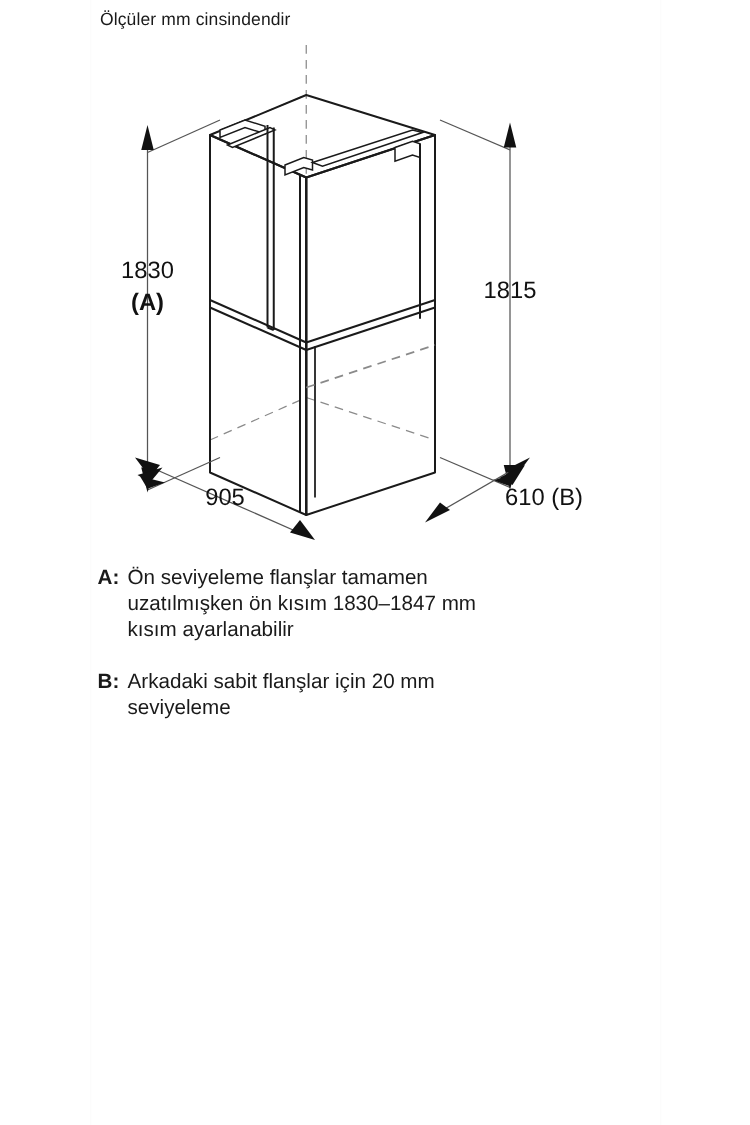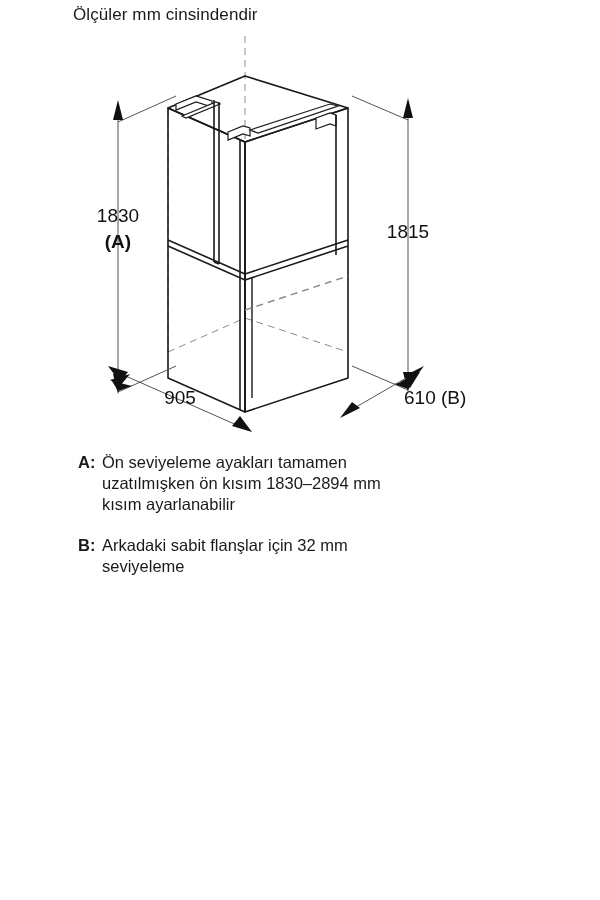--- a/index.html
+++ b/index.html
@@ -28,23 +28,23 @@
     top: 0;
     width: 1px;
     height: 900px;
     background: #fcfcfc;
   }
   .guide.left  { left: 72px; }
   .guide.right { left: 528px; }
 
   #title {
     position: absolute;
-    left: 73px;
+    left: 80px;
     top: 4px;
-    font-size: 17px;
+    font-size: 14px;
     line-height: 22px;
     letter-spacing: 0.1px;
     white-space: nowrap;
   }
 
   #drawing {
     position: absolute;
     left: 0;
     top: 0;
     width: 600px;
@@ -185,29 +185,29 @@
       <text x="404" y="404" text-anchor="start" font-family="Liberation Sans, sans-serif" font-size="19" fill="#111">610 (B)</text>
     </g>
 
   </svg>
 
   <div id="notes">
 
     <div class="note">
       <span class="note-key">A:</span>
       <span class="note-body">
-        <span class="note-line">Ön seviyeleme ayakları tamamen</span>
-        <span class="note-line">uzatılmışken ön kısım 1830–2894 mm</span>
+        <span class="note-line">Ön seviyeleme flanşlar tamamen</span>
+        <span class="note-line">uzatılmışken ön kısım 1830–1847 mm</span>
         <span class="note-line">kısım ayarlanabilir</span>
       </span>
     </div>
 
     <div class="note">
       <span class="note-key">B:</span>
       <span class="note-body">
-        <span class="note-line">Arkadaki sabit flanşlar için 32 mm</span>
+        <span class="note-line">Arkadaki sabit flanşlar için 20 mm</span>
         <span class="note-line">seviyeleme</span>
       </span>
     </div>
 
   </div>
 
 </div>
 
 </body></html>

